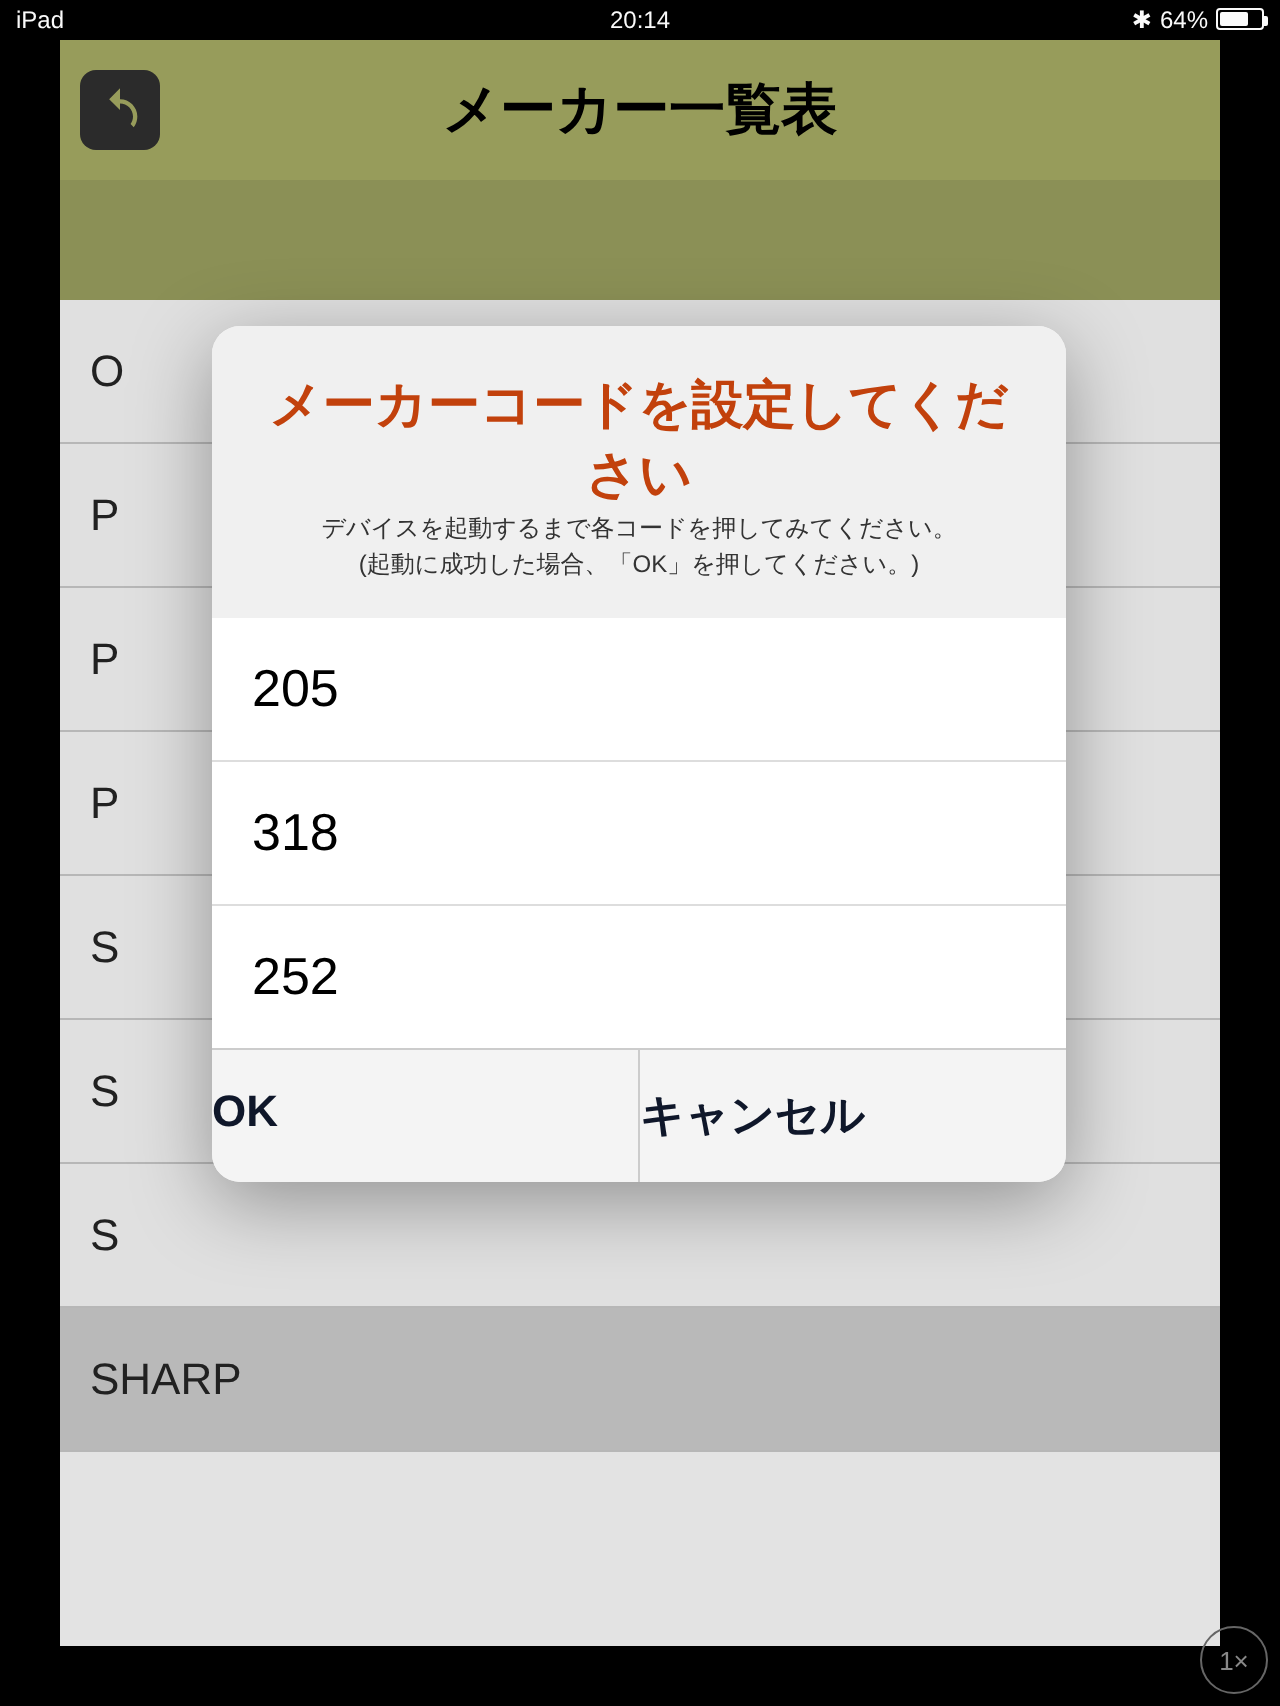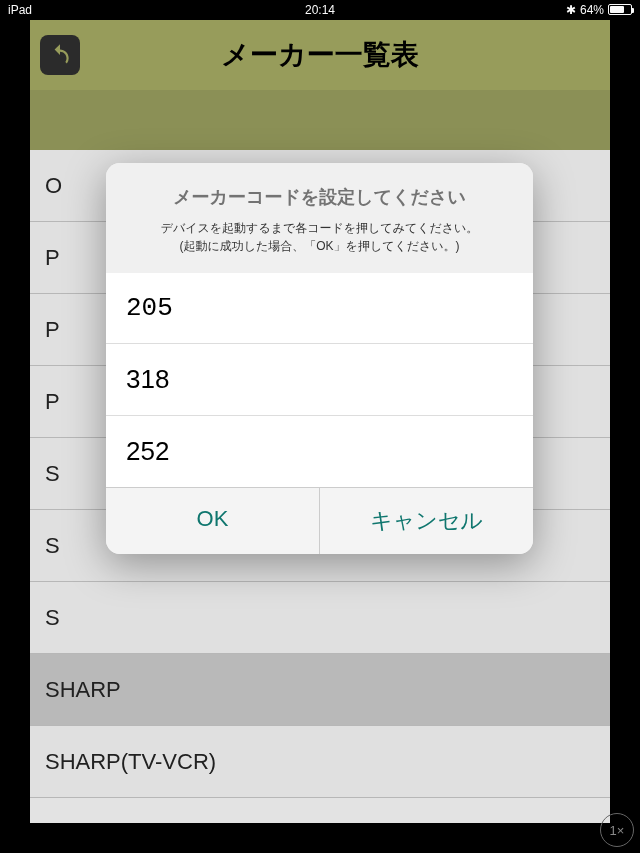--- a/index.html
+++ b/index.html
@@ -124,53 +124,52 @@
       border-radius: 14px;
       overflow: hidden;
       box-shadow: 0 10px 40px rgba(0,0,0,0.35);
     }
     .dialog-header {
       padding: 22px 20px 18px;
       text-align: center;
       background: #f0f0f0;
     }
     .dialog-title {
-      font-size: 18px;
+      font-size: 26px;
       font-weight: 600;
-      color: #737373;
+      color: #c2410c;
       line-height: 1.35;
-      margin-bottom: 10px;
     }
     .dialog-message {
       font-size: 12px;
       color: #333;
       line-height: 1.5;
     }
     .dialog-options {
       background: #fff;
     }
     .dialog-option {
       padding: 20px 20px;
       font-size: 26px;
       color: #000;
       border-top: 1px solid #ddd;
     }
-    .dialog-option:first-child { border-top: none; font-family: Liberation Mono, monospace; }
+    .dialog-option:first-child { border-top: none; }
     .dialog-buttons {
       display: flex;
       border-top: 1px solid #ccc;
       background: #f4f4f4;
     }
     .dialog-button {
       flex: 1;
-      text-align: center;
+      text-align: left;
       padding: 18px 0;
       font-size: 22px;
-      color: #0f766e;
-      font-weight: 400;
+      color: #0f172a;
+      font-weight: 700;
     }
     .dialog-button + .dialog-button {
       border-left: 1px solid #ccc;
     }
     .zoom-indicator {
       position: absolute;
       bottom: 6px;
       right: 6px;
       width: 34px;
       height: 34px;
@@ -210,21 +209,20 @@
   <div class="sub-header"></div>
   <div class="list" id="maker-list">
       <div class="list-item">O</div>
       <div class="list-item">P</div>
       <div class="list-item">P</div>
       <div class="list-item">P</div>
       <div class="list-item">S</div>
       <div class="list-item">S</div>
       <div class="list-item">S</div>
       <div class="list-item highlight">SHARP</div>
-      <div class="list-item">SHARP(TV-VCR)</div>
     </div>
 </div>
 
 <div class="overlay"></div>
 
 <div class="dialog">
   <div class="dialog-header">
     <div class="dialog-title">メーカーコードを設定してください</div>
     <div class="dialog-message">
       <span>デバイスを起動するまで各コードを押してみてください。</span><br>

